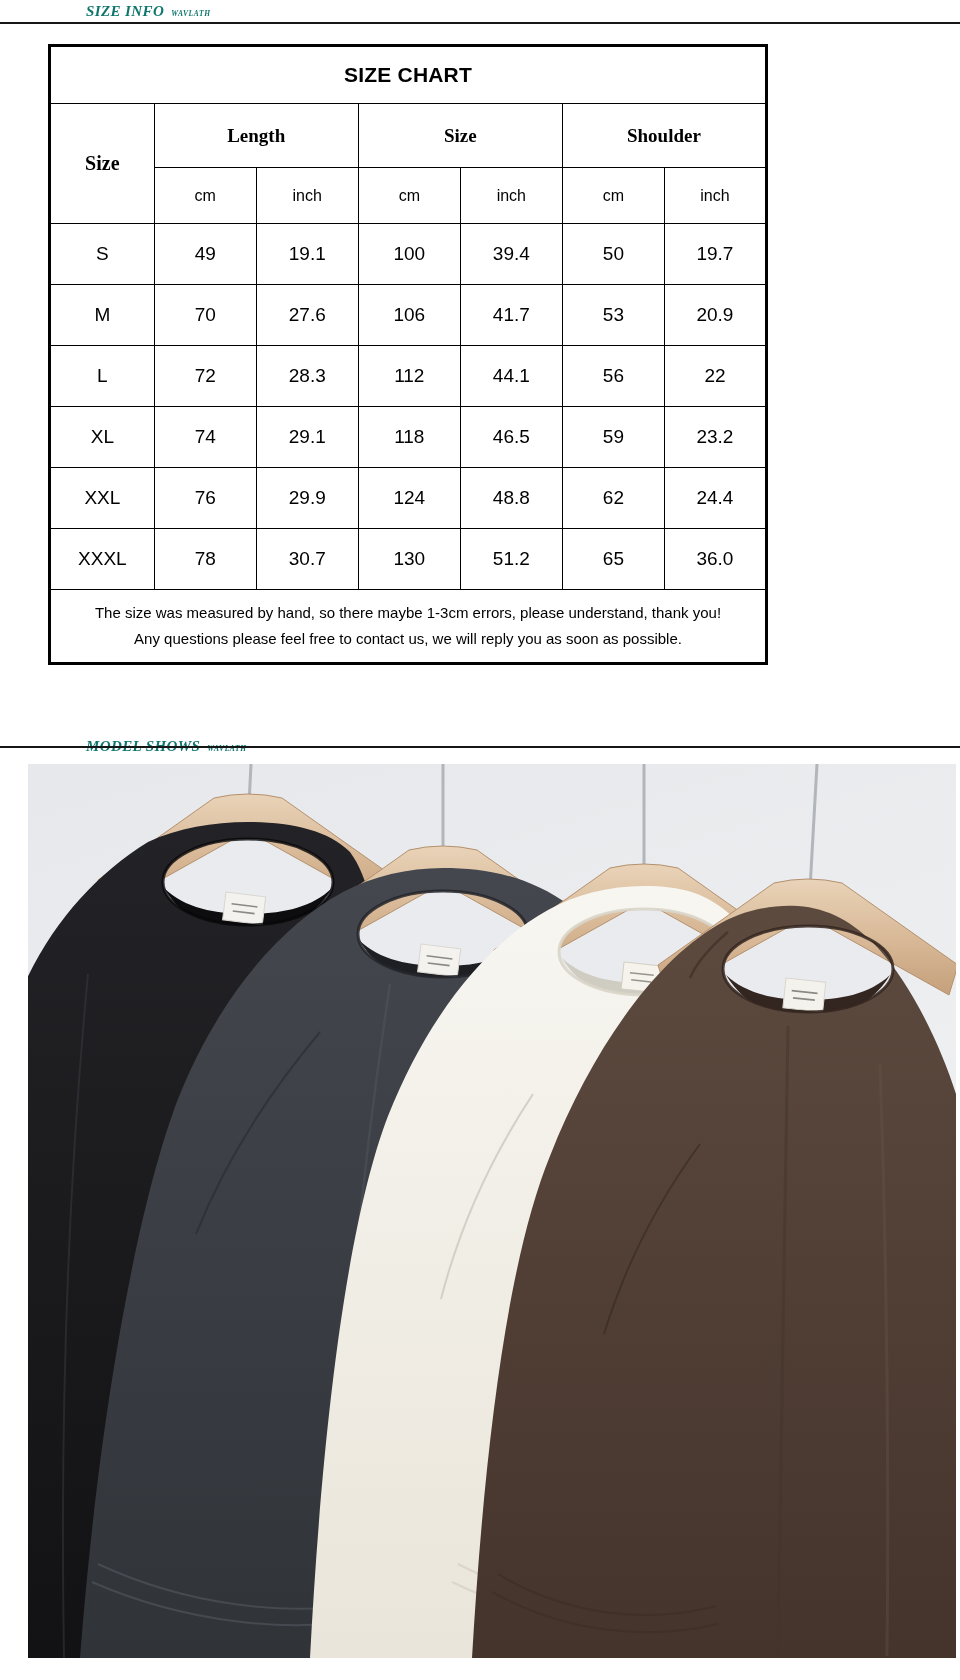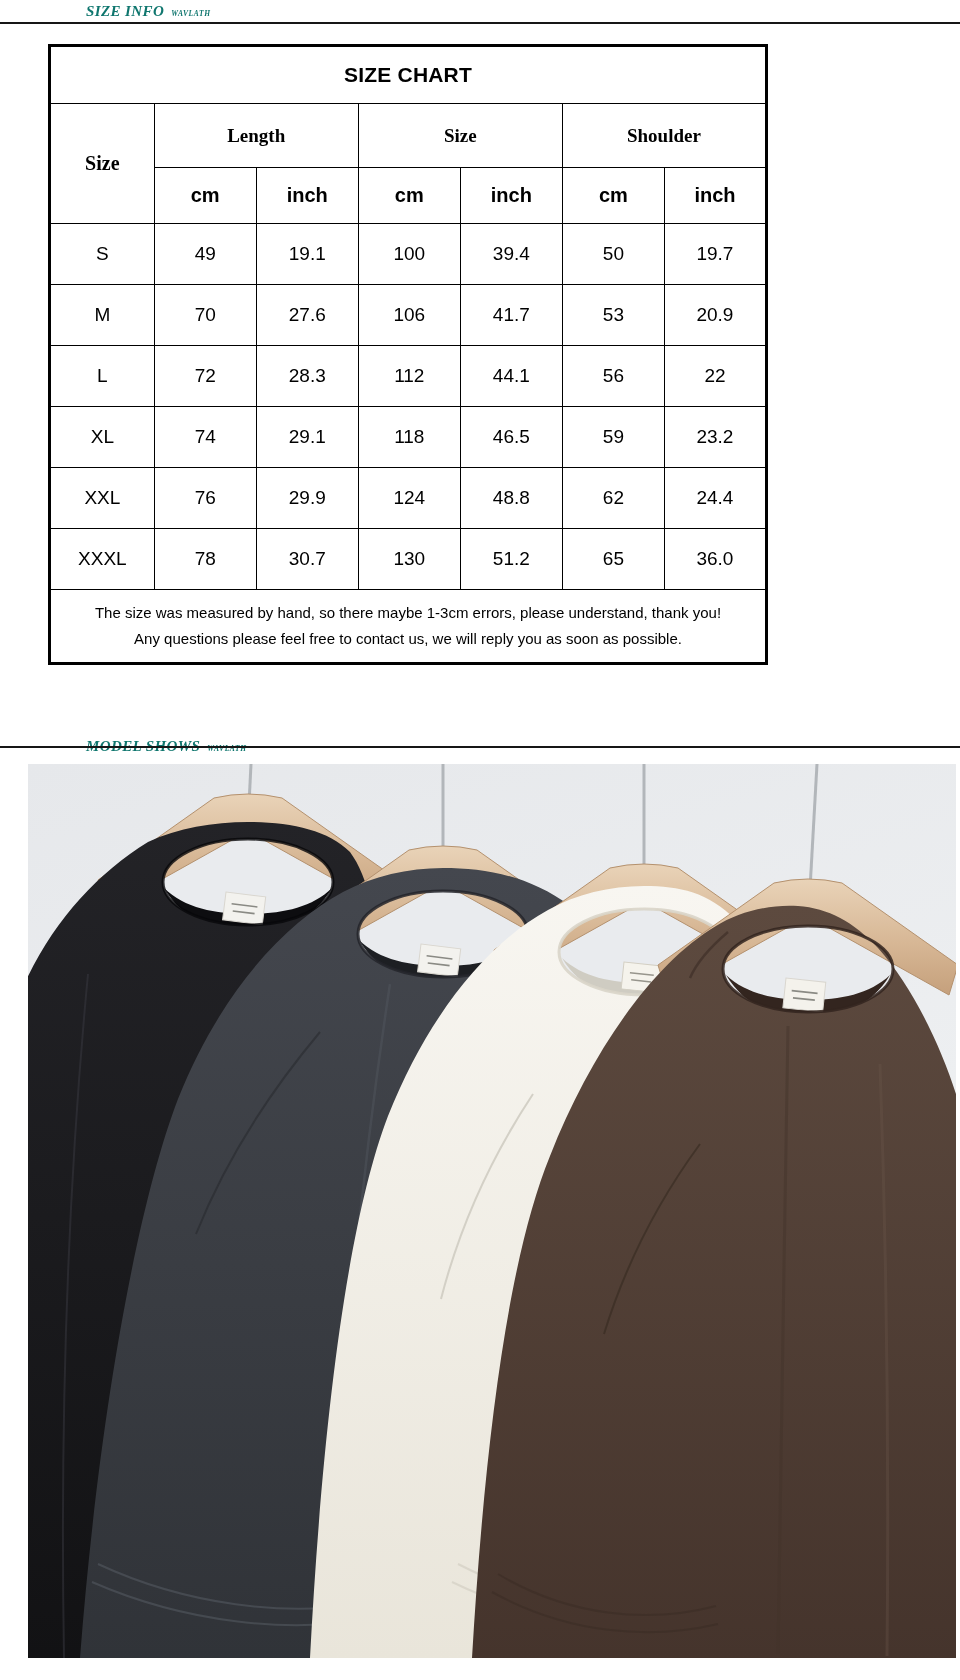--- a/index.html
+++ b/index.html
@@ -22,21 +22,21 @@
     position:absolute; left:48px; top:44px; width:720px;
     border-collapse:collapse; table-layout:fixed;
     border:3px solid #000;
   }
   .size-chart th, .size-chart td {
     border:1.5px solid #000; text-align:center; vertical-align:middle;
     font-family:"Liberation Sans", sans-serif; color:#000;
   }
   .title-row td { height:58px; font-size:21px; font-weight:700; letter-spacing:0.2px; }
   .group-row th { height:64px; font-size:19px; font-weight:700;font-family:Liberation Serif, serif; }
-  .unit-row th  { height:56px; font-size:20px; font-weight:700;margin-left:24px; }
+  .unit-row th  { height:56px; font-size:16px; font-weight:400;margin-left:24px; }
   th.size-head  { font-size:20px; font-weight:700;text-align:center; }
   .data-row td  { height:61px; font-size:19px; font-weight:400; }
   td.note-cell  { height:74px; font-size:15px; font-weight:400; line-height:26px; padding:6px 10px; }
 
   .photo-wrap {
     position:absolute; left:28px; top:764px; width:928px; height:894px;
     overflow:hidden; background:#ebedef;
   }
   .photo-wrap svg { display:block; }
 </style>

